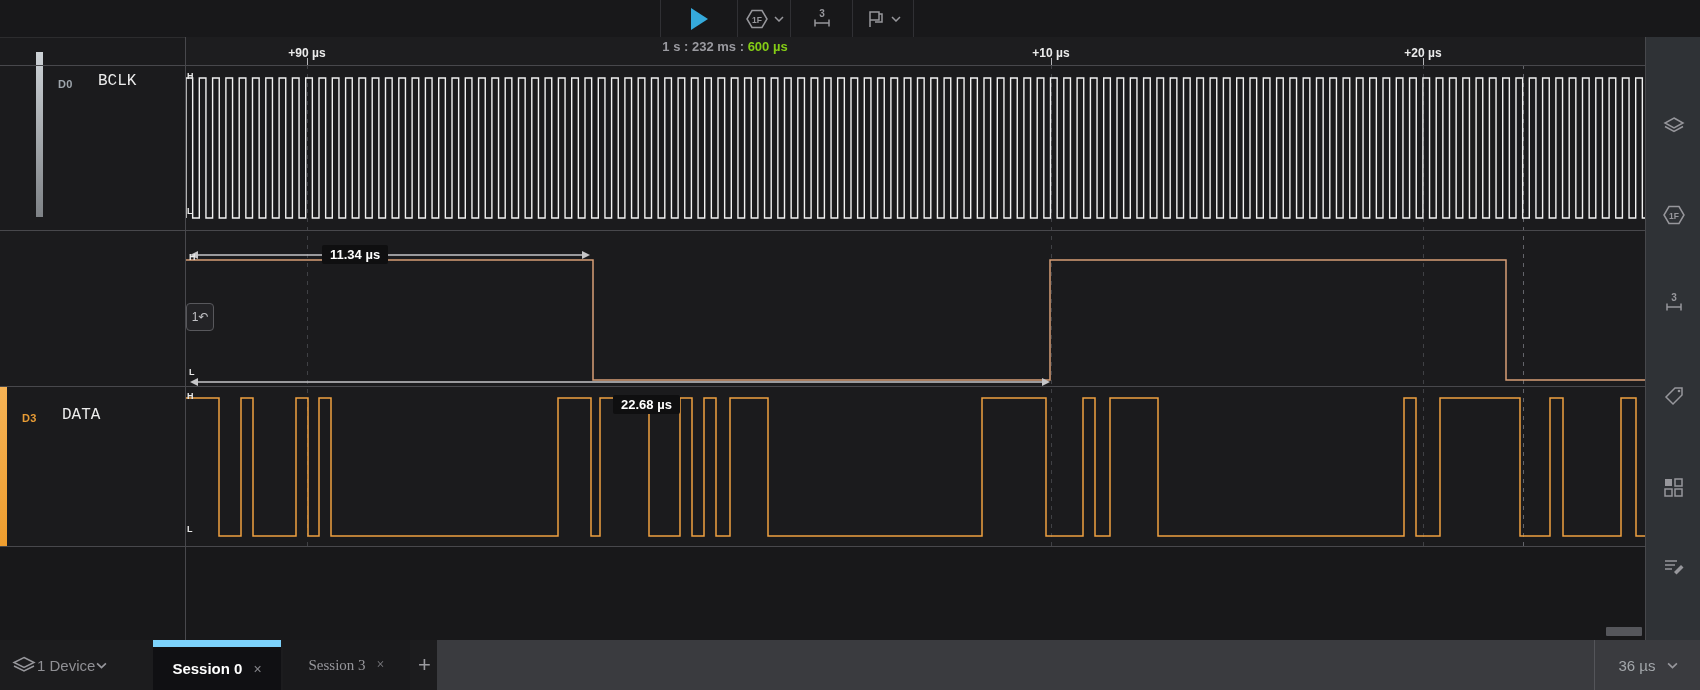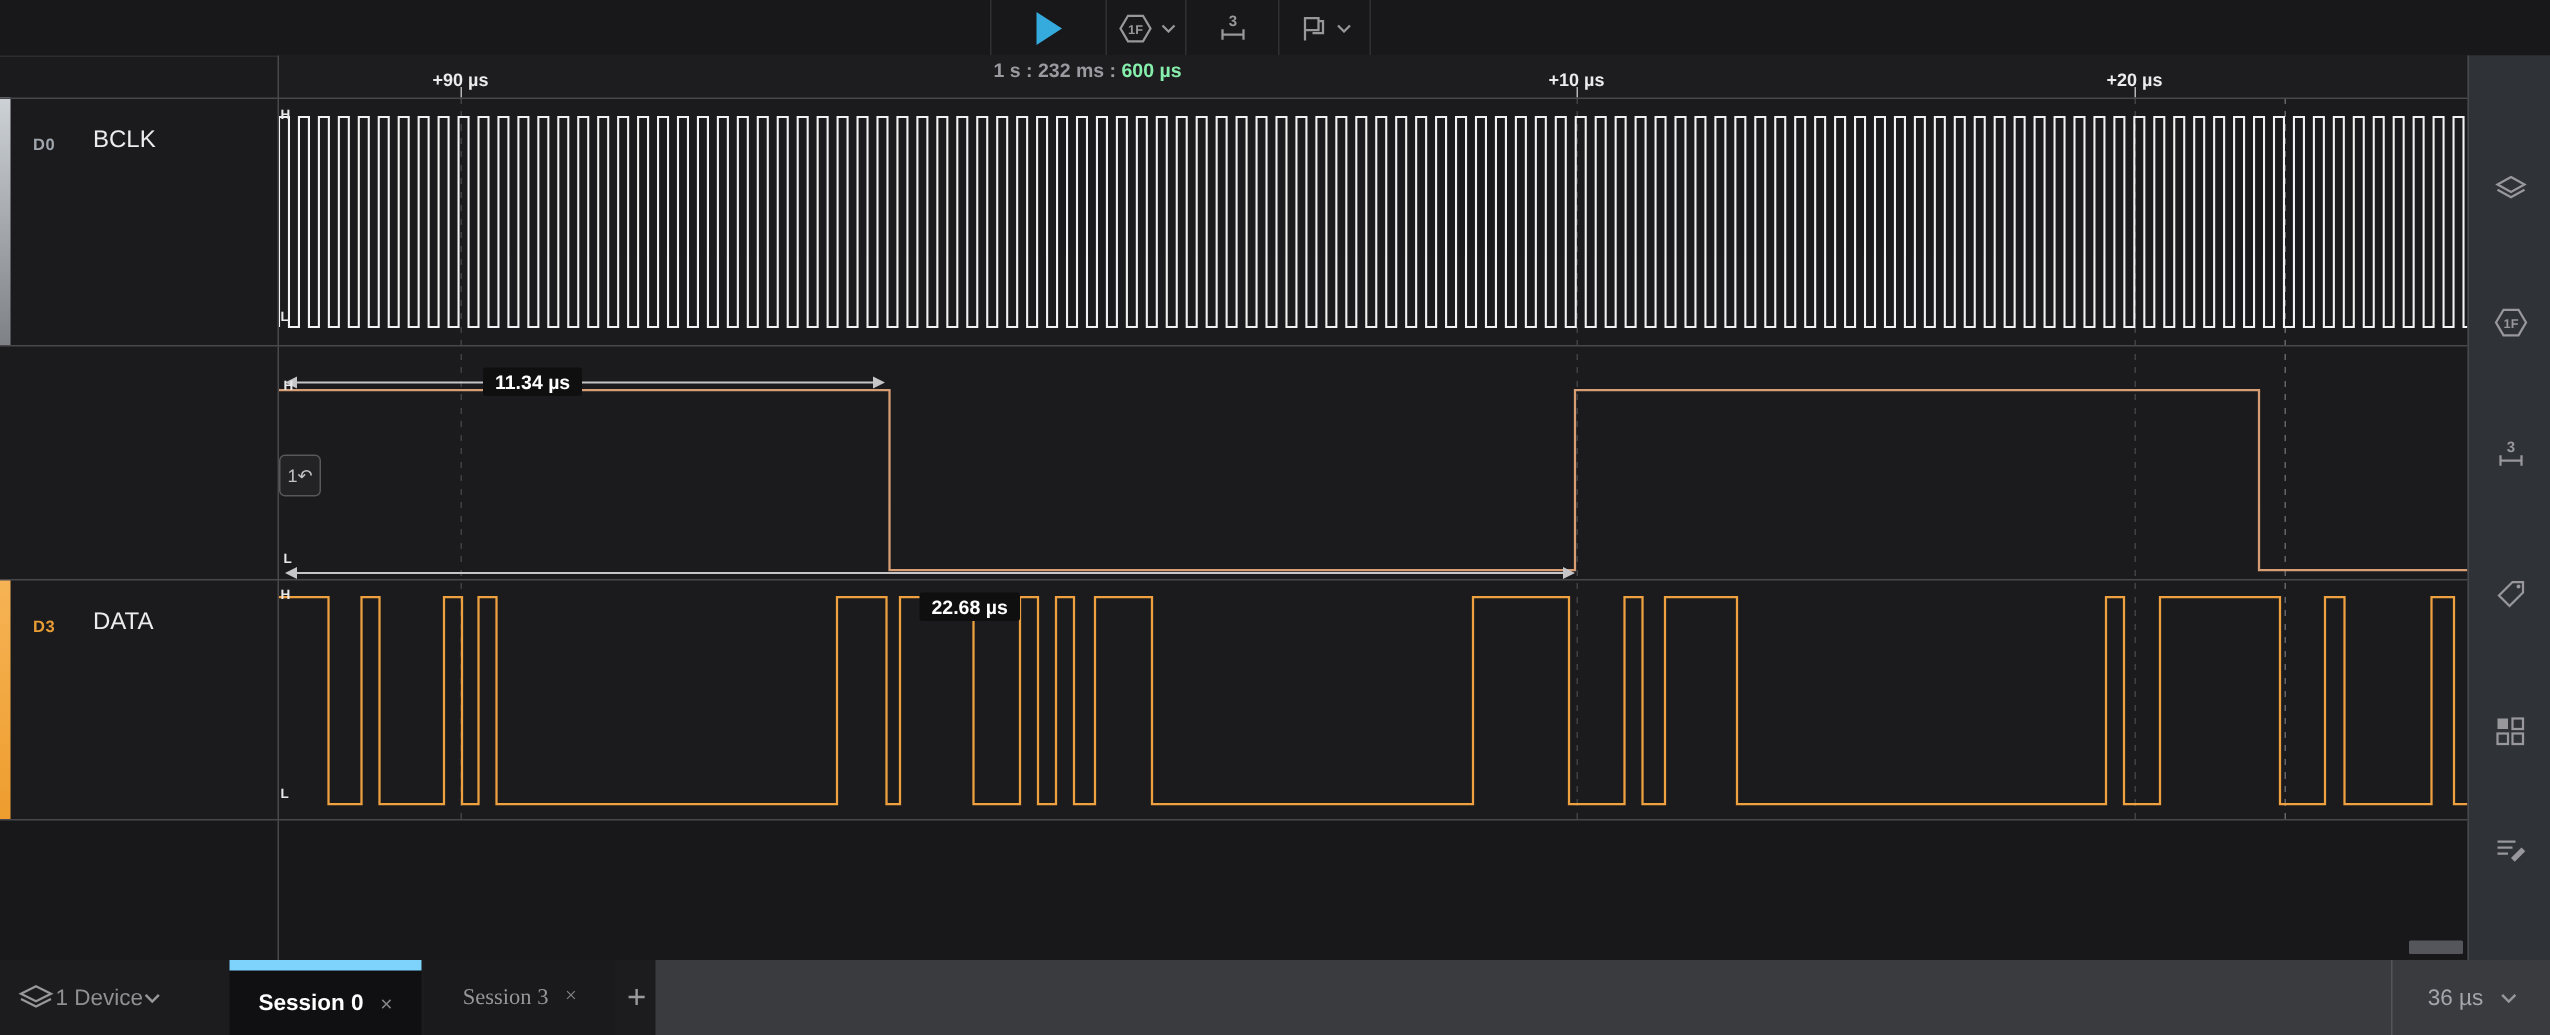--- a/index.html
+++ b/index.html
@@ -8,29 +8,29 @@
   
   .toolbar{position:absolute;left:0;top:0;width:1700px;height:37px;background:#18181a;border-bottom:1px solid #2c2c2e;}
   .tb-btn{position:absolute;top:0;height:37px;display:flex;align-items:center;justify-content:center;gap:5px;border-left:1px solid #303034;cursor:pointer;}
   .tb-play{left:660px;width:77px;}
   .tb-analyzer{left:737px;width:53px;}
   .tb-meas{left:790px;width:62px;}
   .tb-flag{left:852px;width:60px;border-right:1px solid #303034;}
   .play-tri{width:0;height:0;border-left:17px solid #35aadc;border-top:11px solid transparent;border-bottom:11px solid transparent;}
   .timedisp{position:absolute;left:630px;top:39px;width:190px;text-align:center;font-size:13px;font-weight:bold;z-index:8;}
   .timedisp .dim{color:#9a9aa0;}
-  .timedisp .bright{color:#86efac;}
+  .timedisp .bright{color:#84cc16;}
   
   .ch-row{position:absolute;left:0;width:185px;background:#1b1b1d;cursor:pointer;}
-  #row-d0{top:65px;height:165px;}
+  #row-d0{top:52px;height:165px;margin-left:36px;}
   #row-d1{top:230px;height:156px;}
   #row-d3{top:386px;height:160px;padding-left:24px;}
   .ch-strip{position:absolute;left:0;top:0;width:7px;height:100%;}
   .ch-id{position:absolute;left:22px;top:26px;font-size:11px;font-weight:bold;letter-spacing:.4px;}
-  .ch-name{position:absolute;left:62px;top:20px;font-size:16px;color:#ececec;}
+  .ch-name{position:absolute;left:62px;top:20px;font-size:16px;color:#ececec;font-family:Liberation Mono, monospace;}
   
   #wave-area{position:absolute;left:185px;top:37px;width:1460px;height:509px;background:#1b1b1d;overflow:hidden;}
   .ruler{position:absolute;left:0;top:0;width:100%;height:28px;background:#1d1d1f;}
   .gridline{position:absolute;top:28px;height:481px;width:1px;z-index:1;
             background:repeating-linear-gradient(to bottom,#404145 0 4px,transparent 4px 9px);}
   .cursorline{position:absolute;top:28px;height:481px;width:1px;z-index:2;
               background:repeating-linear-gradient(to bottom,#63646a 0 4px,transparent 4px 9px);}
   .tickmark{position:absolute;top:21px;height:7px;width:1px;background:#b5b5b8;}
   .ticklabel{position:absolute;top:9px;width:80px;text-align:center;font-size:12px;font-weight:bold;color:#ebebeb;}
   .wave{position:absolute;left:0;z-index:3;cursor:crosshair;}

